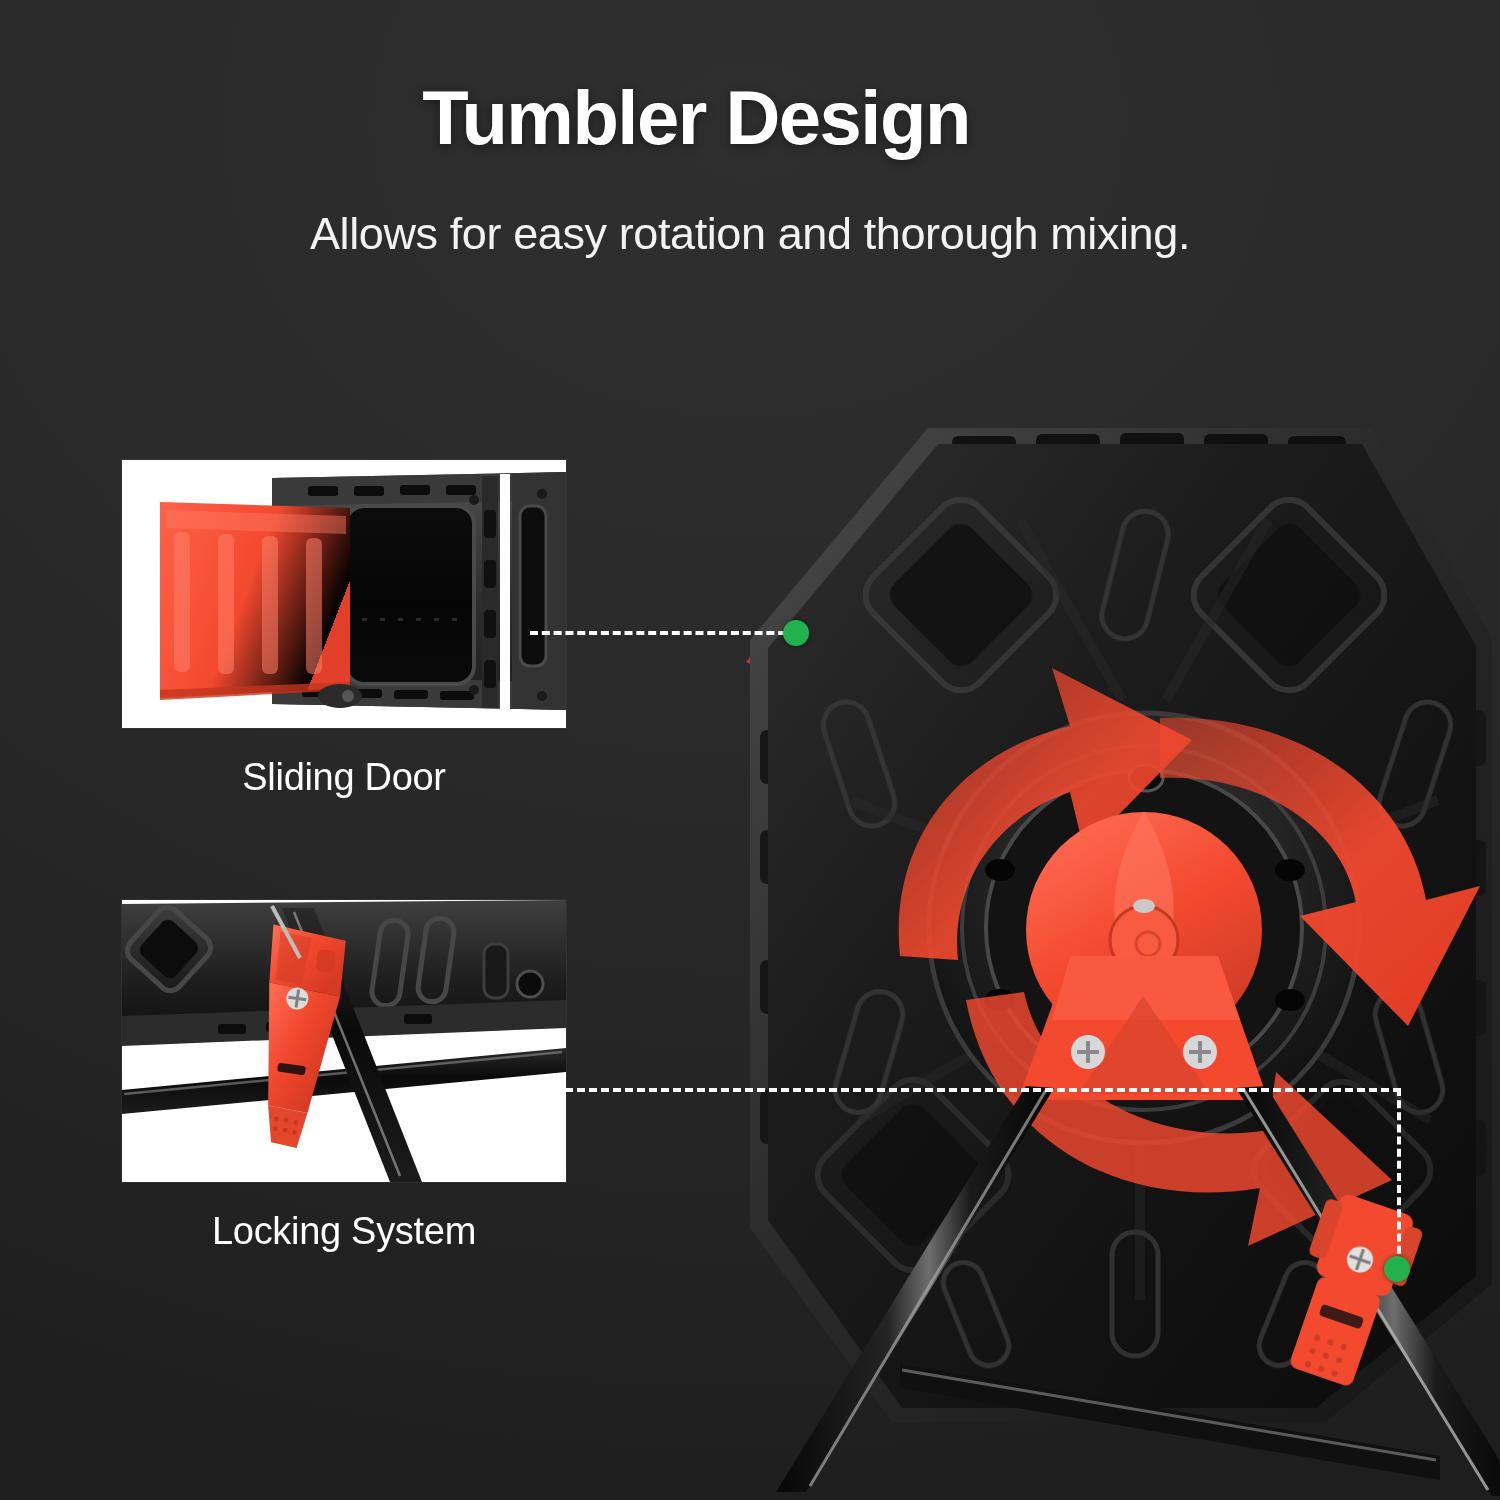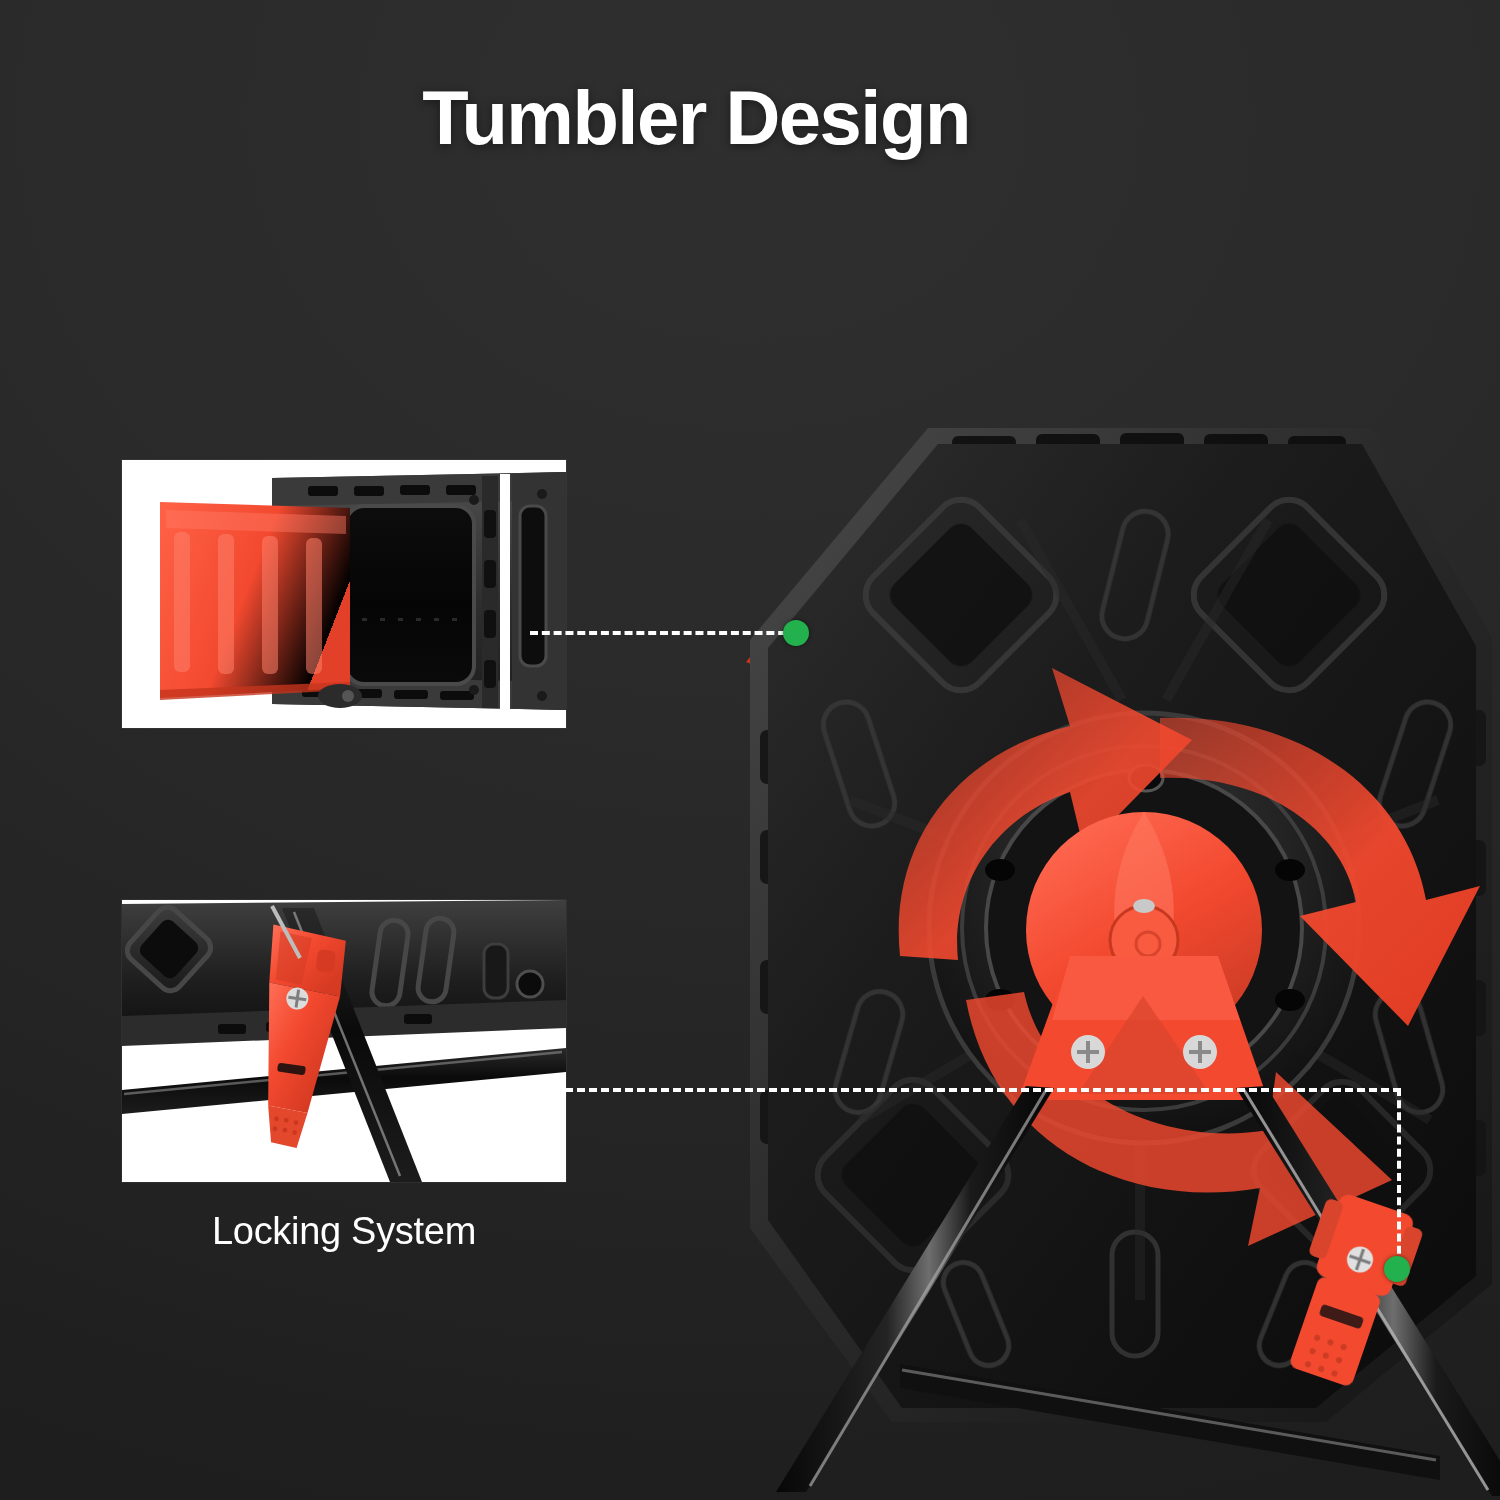--- a/index.html
+++ b/index.html
@@ -71,20 +71,21 @@
     position:absolute; left:600px; top:400px; width:900px; height:1100px;
   }
   #product svg { display:block; width:100%; height:100%; overflow:visible; }
 </style>
 </head>
 <body>
 
 <div id="stage">
 
   <div class="title">Tumbler Design</div>
+  <div class="subtitle">Allows for easy rotation and thorough mixing.</div>
 
   <div id="product">
     <svg viewBox="0 0 900 1100" preserveAspectRatio="xMidYMid meet">
       <defs>
         <linearGradient id="faceG" x1="0" y1="0" x2="1" y2="1">
           <stop offset="0%" stop-color="#2e2e2e"></stop>
           <stop offset="35%" stop-color="#1c1c1c"></stop>
           <stop offset="70%" stop-color="#121212"></stop>
           <stop offset="100%" stop-color="#0b0b0b"></stop>
         </linearGradient>
@@ -371,20 +372,21 @@
 
         <ellipse cx="218" cy="236" rx="22" ry="12" fill="#2b2b2b"></ellipse>
         <circle cx="226" cy="236" r="6" fill="#555"></circle>
 
         <circle cx="352" cy="40" r="5" fill="#1a1a1a"></circle>
         <circle cx="352" cy="230" r="5" fill="#1a1a1a"></circle>
         <circle cx="420" cy="34" r="5" fill="#1a1a1a"></circle>
         <circle cx="420" cy="236" r="5" fill="#1a1a1a"></circle>
       </svg>
     </div>
+    <div class="caption">Sliding Door</div>
   </div>
 
   <div class="inset" id="inset-lock">
     <div class="photo">
       <svg viewBox="0 0 444 282" preserveAspectRatio="none" style="width:100%;height:100%;display:block">
         <defs>
           <linearGradient id="l_body" x1="0" y1="0" x2="0" y2="1">
             <stop offset="0%" stop-color="#3f3f3f"></stop>
             <stop offset="60%" stop-color="#1e1e1e"></stop>
             <stop offset="100%" stop-color="#101010"></stop>

